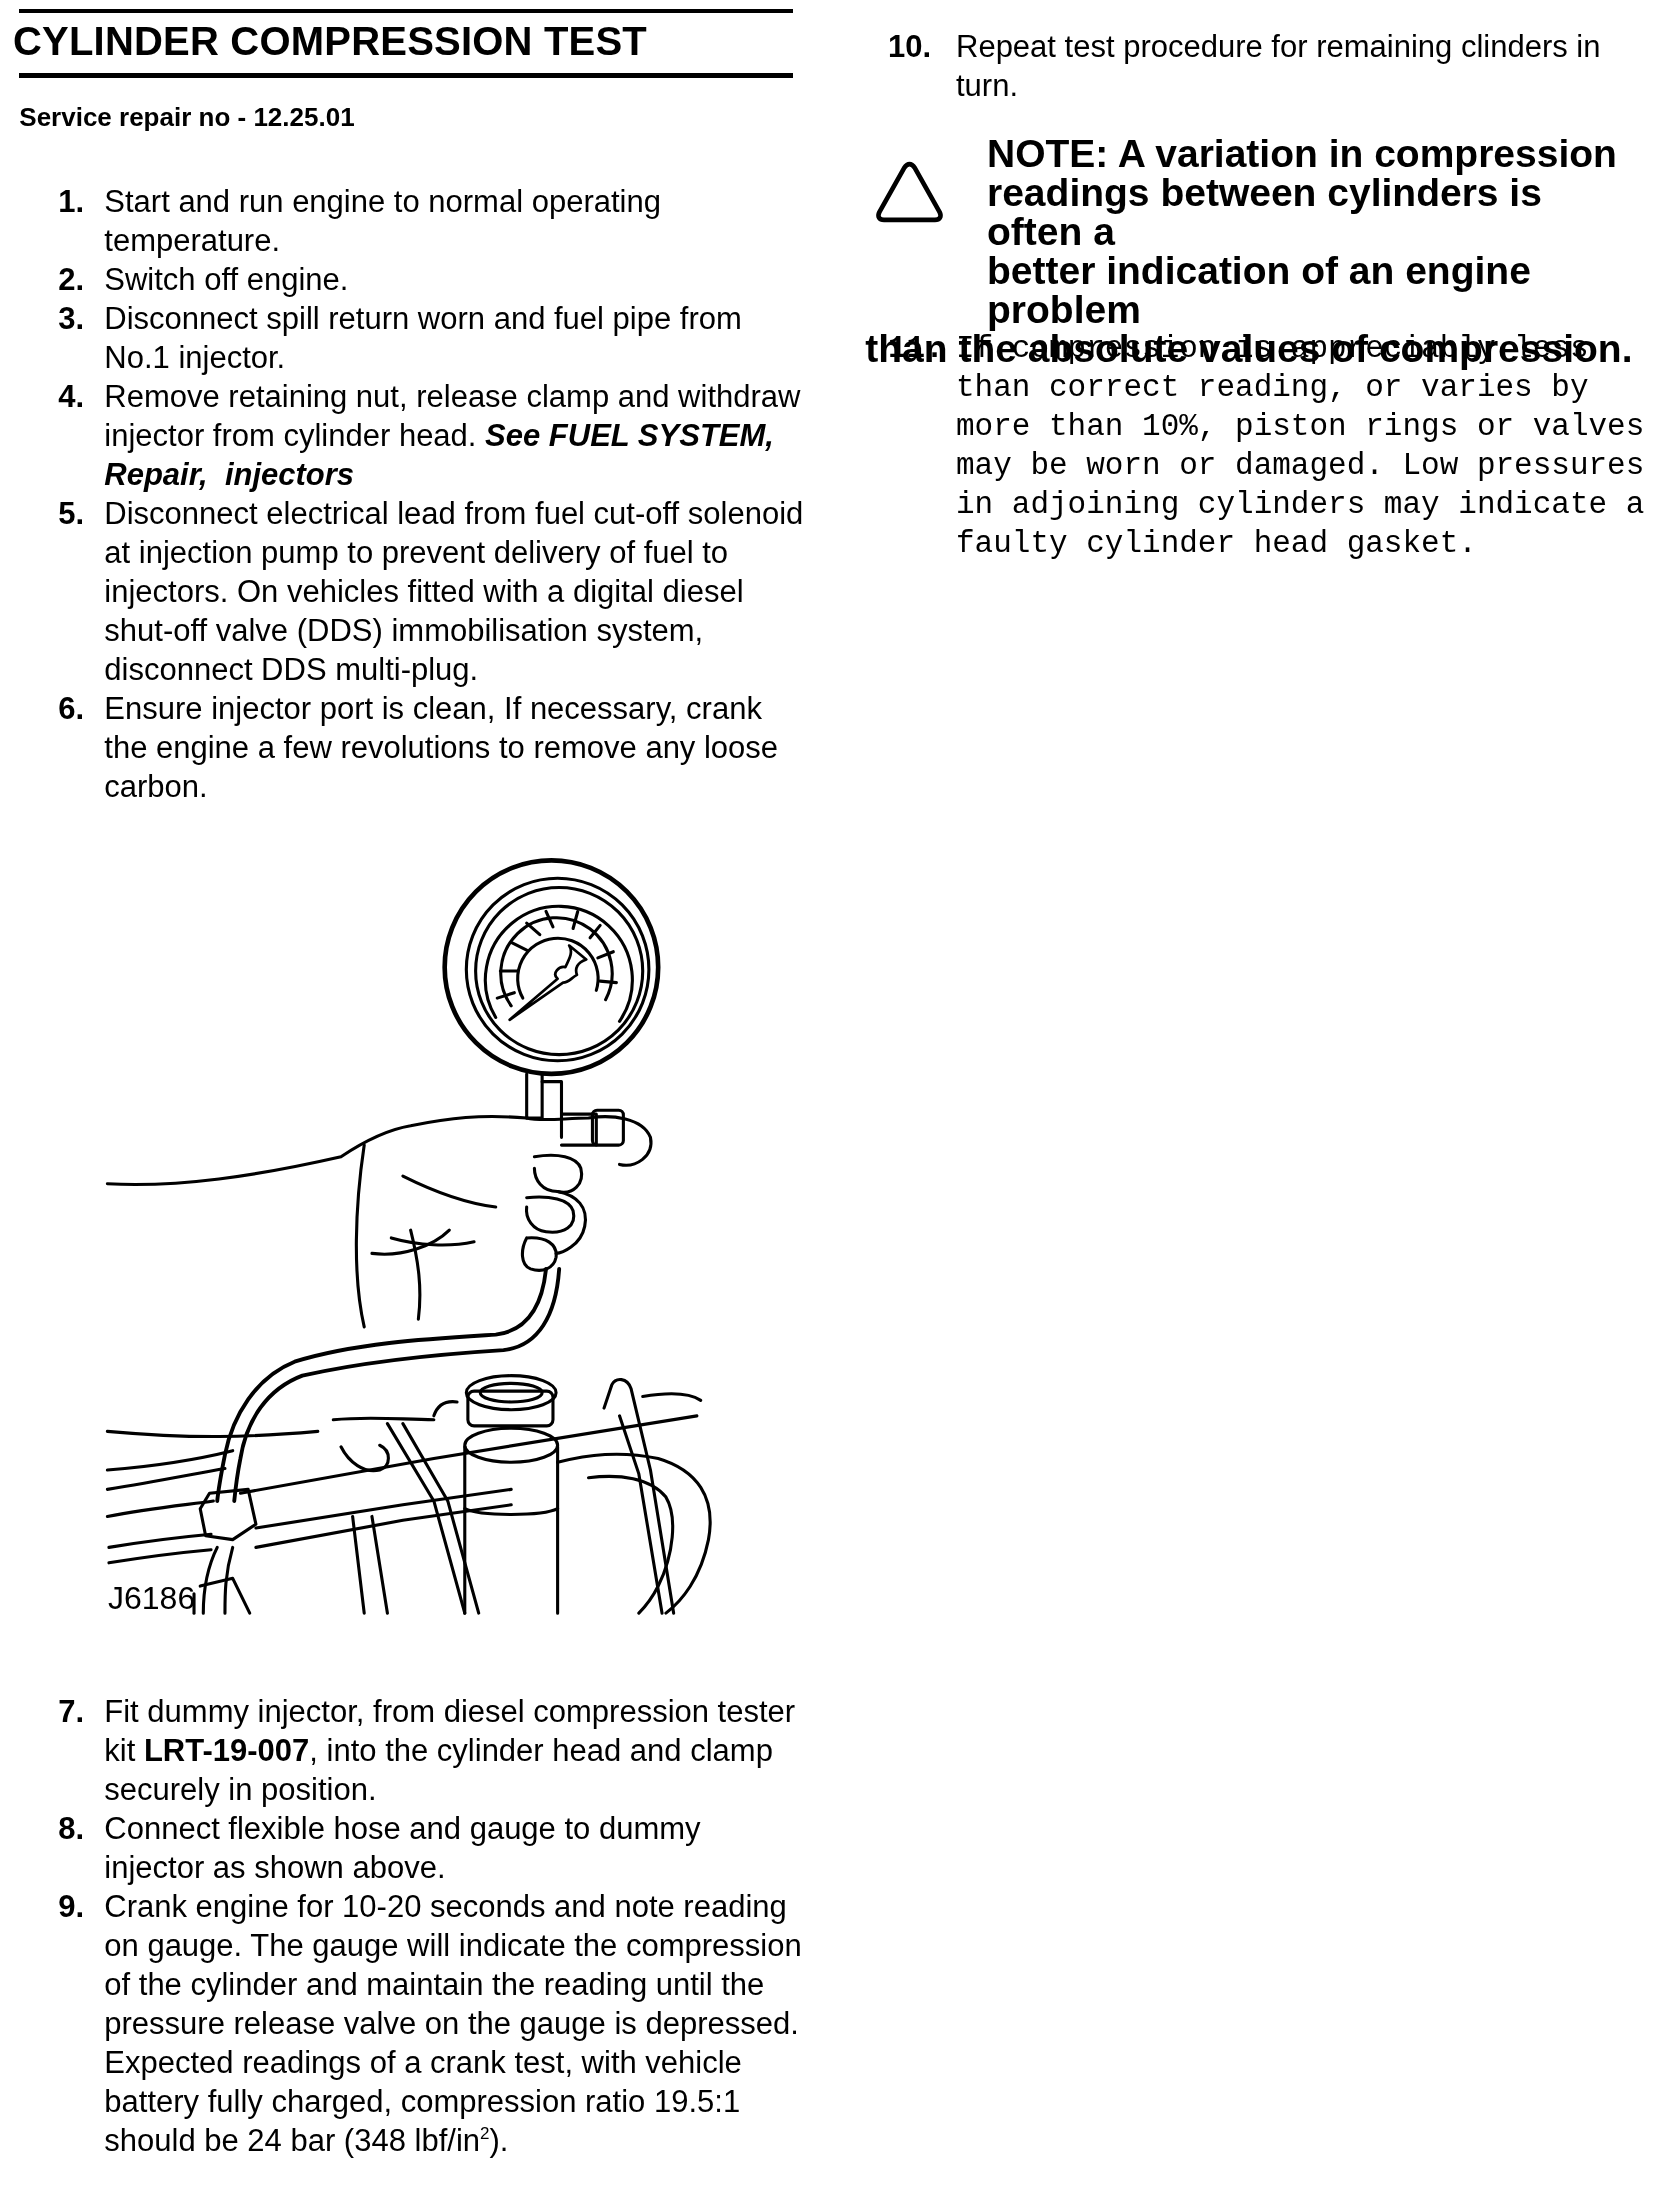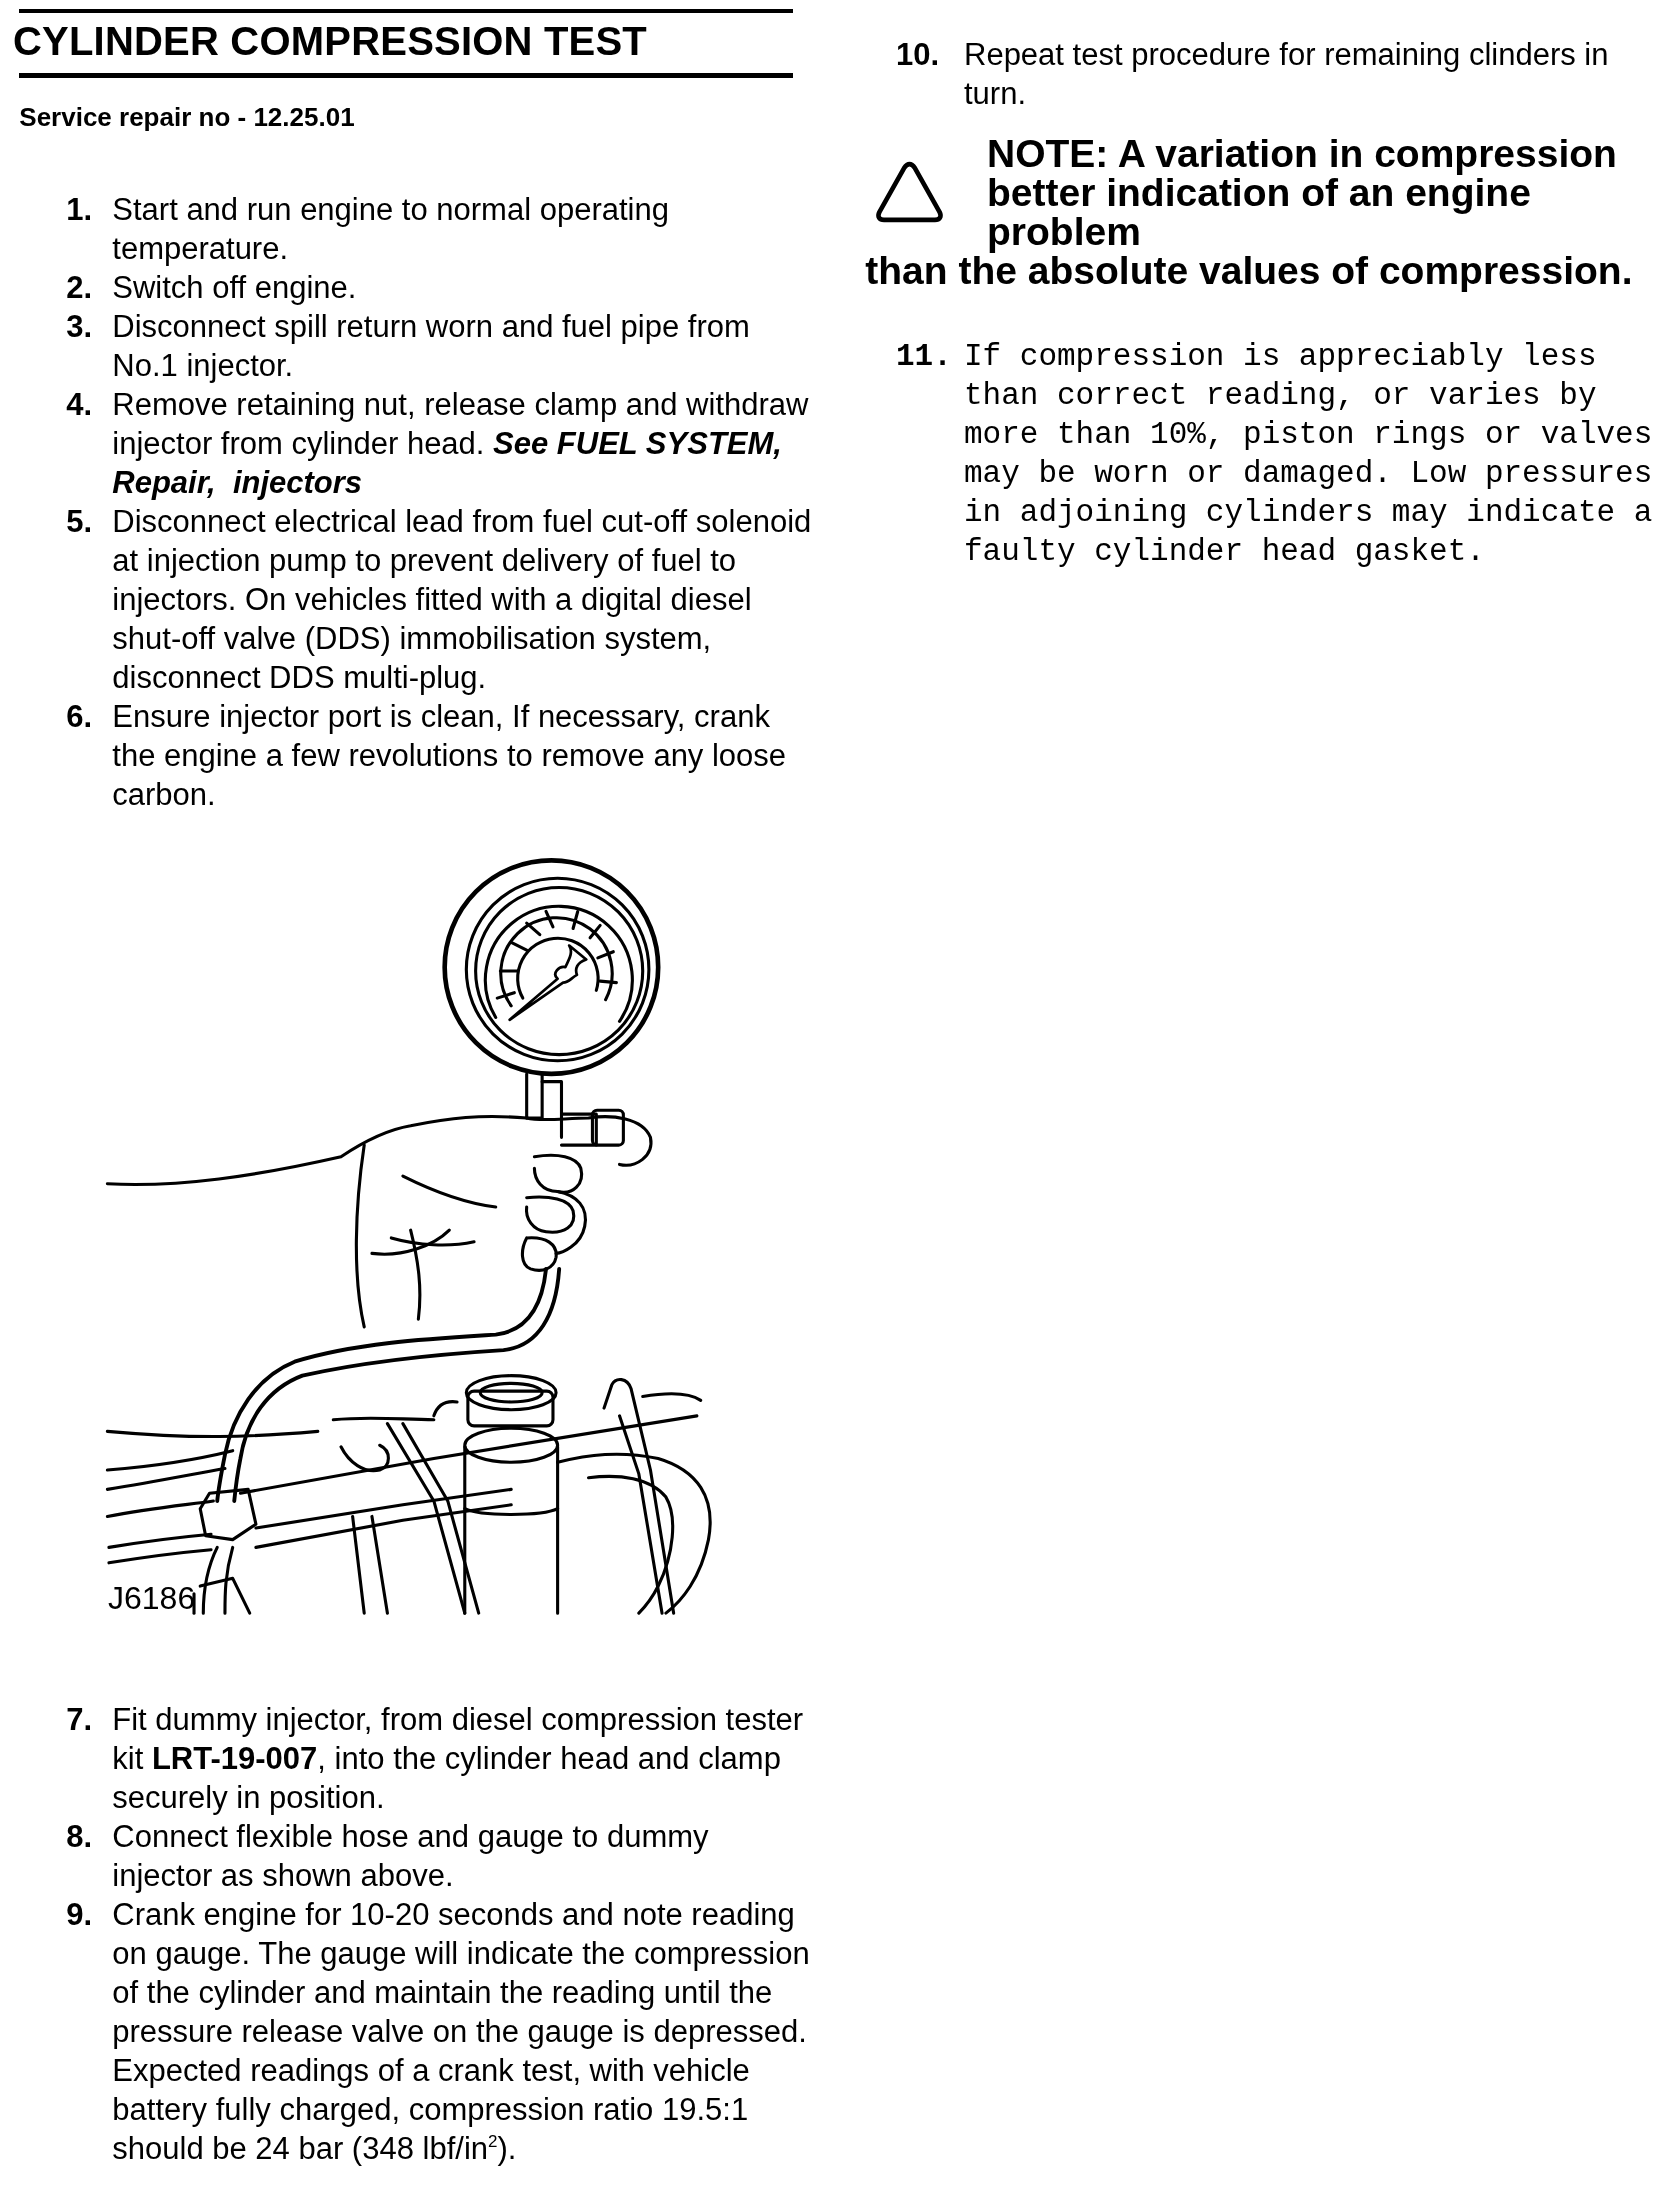--- a/index.html
+++ b/index.html
@@ -11,21 +11,21 @@
   #rule-top { top: 8.5px; }
   #rule-bottom { top: 73px; }
   .title {
     position: absolute; left: 13px; top: 23px;
     font-size: 40px; font-weight: bold; line-height: 36px; letter-spacing: 0.2px;
   }
   .subtitle {
     position: absolute; left: 19.3px; top: 99px;
     font-size: 26px; font-weight: bold; line-height: 36px;
   }
-  .steps { position: absolute; margin: 16px; padding: 0; list-style: none; }
+  .steps { position: absolute; margin: 8px; padding: 0; list-style: none; }
   .steps li { position: relative; font-size: 31px; line-height: 39px; padding-left: 77px; }
   .steps li .num {
     position: absolute; left: 31px; top: 0; font-weight: bold;
   }
   .steps.right li { padding-left: 97px; }
   .steps.right li .num { left: 29px; }
   #steps-a { left: 19.3px; top: 174px; width: 781px; }
   #steps-b { left: 19.3px; top: 1684px; width: 781px; }
   #steps-c { left: 851px; top: 19.3px; width: 789px; }
   #steps-d { left: 851px; top: 321px; width: 789px; font-family: Liberation Mono, monospace; }
@@ -177,20 +177,21 @@
     <span class="num">10.</span>
     <span>Repeat test procedure for remaining clinders in turn.</span>
   </li>
 </ol>
 
 <svg class="note-icon" viewBox="0 0 94 88">
   <path d="M47 8 C50 8 52 10 54 13 L86 70 C89 76 86 80 80 80 L14 80 C8 80 5 76 8 70 L40 13 C42 10 44 8 47 8 Z" fill="none" stroke="#000" stroke-width="6" stroke-linejoin="round"></path>
 </svg>
 <div class="note">
   <span class="indent">NOTE: A variation in compression</span>
+  <span class="indent">readings between cylinders is often a</span>
   <span class="indent">better indication of an engine problem</span>
   <span style="display:block;margin-left:-7.7px;">than the absolute values of compression.</span>
 </div>
 
 <ol class="steps right" id="steps-d">
   <li>
     <span class="num">11.</span>
     <span>If compression is appreciably less than correct reading, or varies by more than 10%, piston rings or valves may be worn or damaged. Low pressures in adjoining cylinders may indicate a faulty cylinder head gasket.</span>
   </li>
 </ol>

